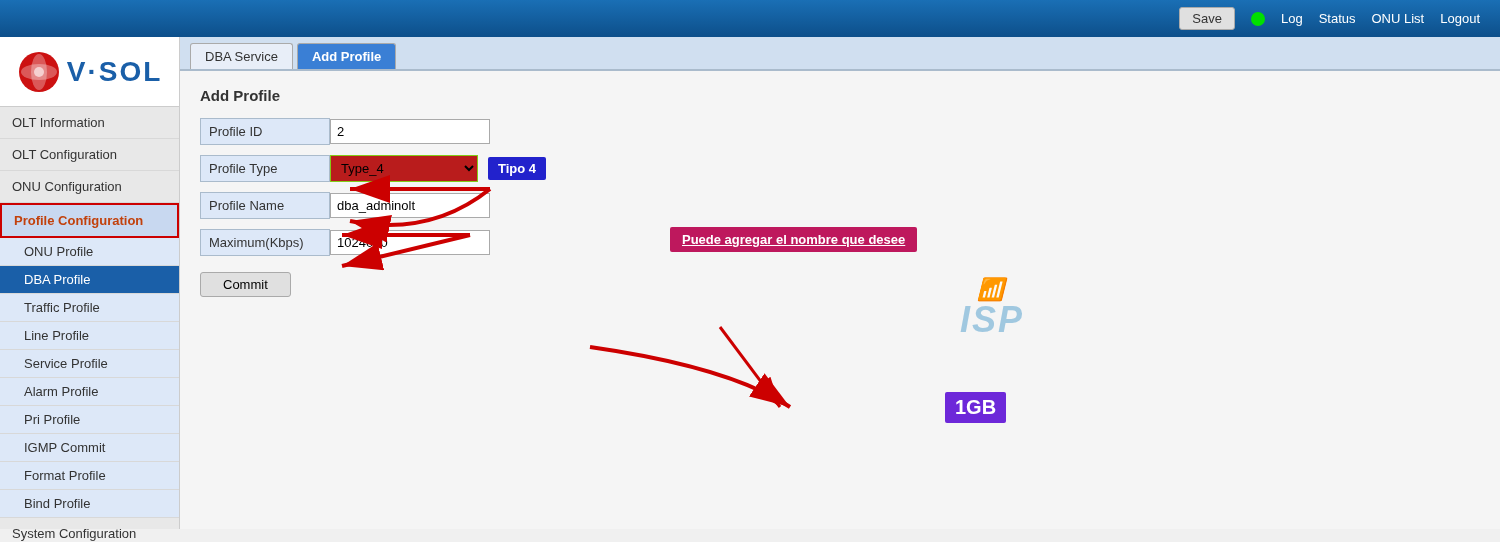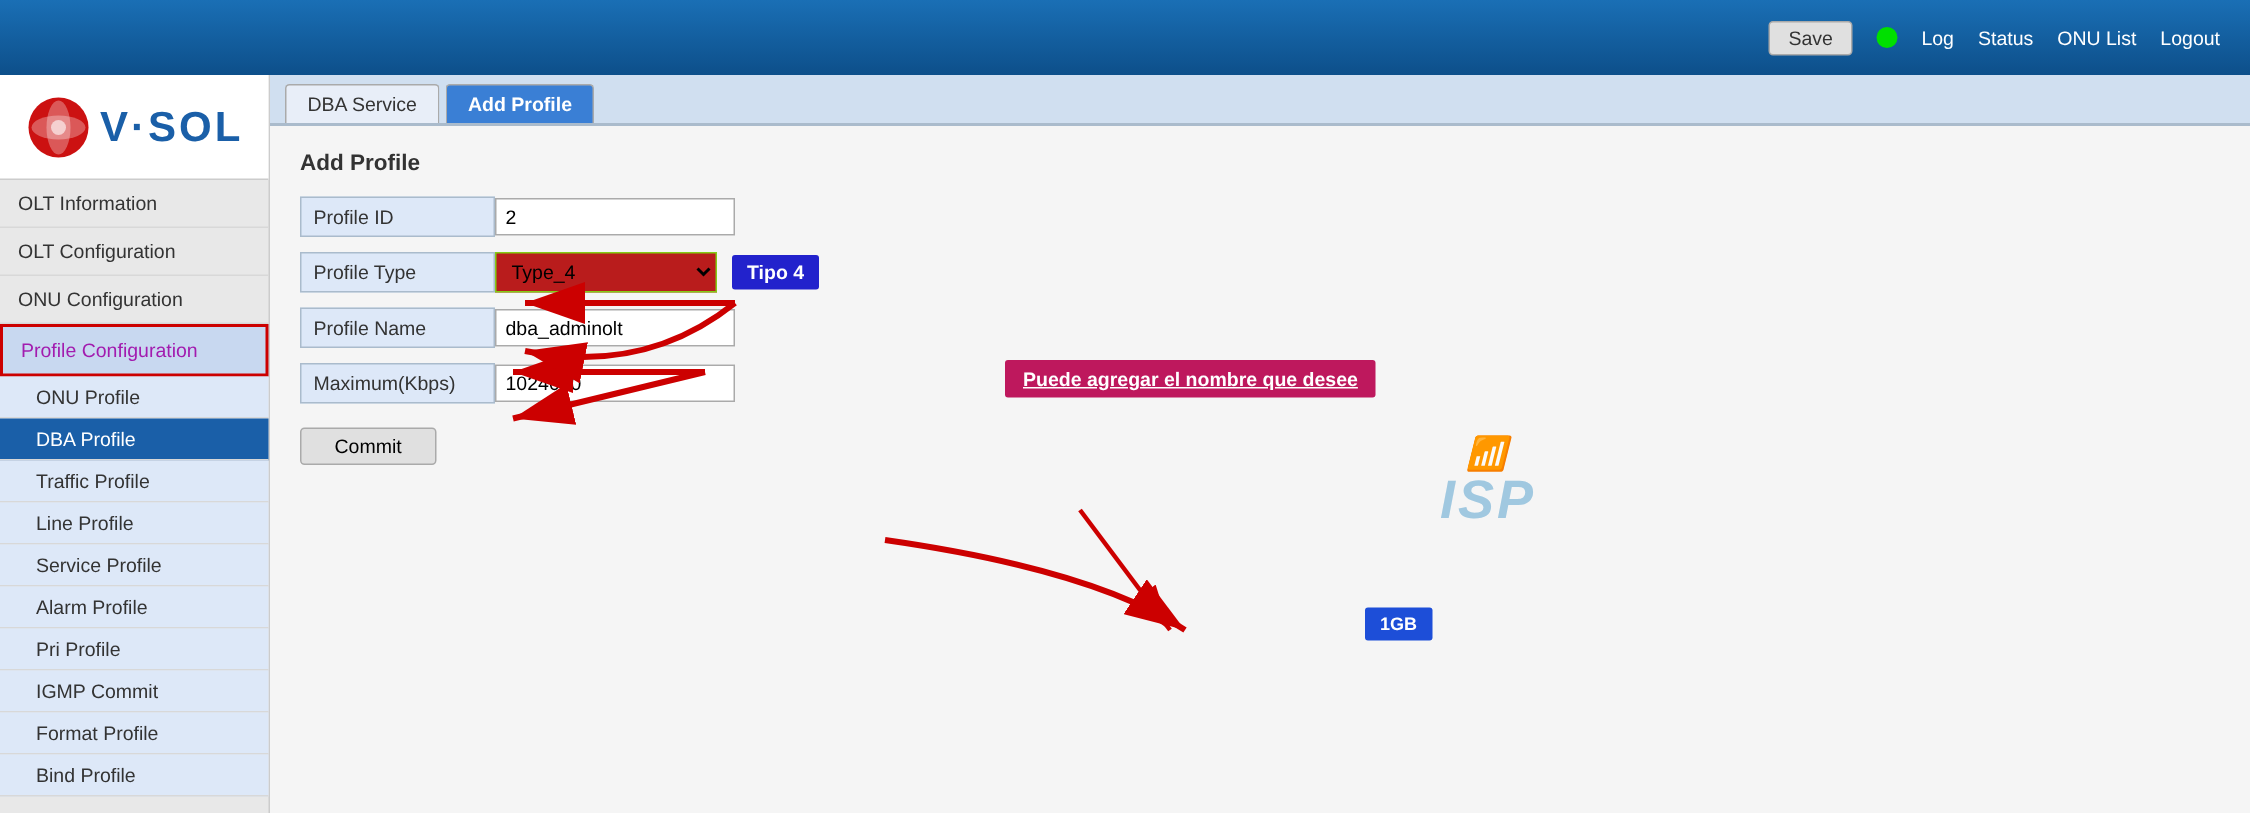--- a/index.html
+++ b/index.html
@@ -1,21 +1,21 @@
 <!DOCTYPE html>
 <html><head>
   <meta charset="utf-8">
   <style>
     * { margin: 0; padding: 0; box-sizing: border-box; }
     body { font-family: Arial, sans-serif; font-size: 13px; background: #f0f0f0; width: 1500px; height: 542px; overflow: hidden; }
 
     
     #header {
       background: linear-gradient(to bottom, #1a6fb5, #0d4f8a);
-      height: 50px;
+      height: 37px;
       display: flex;
       align-items: center;
       justify-content: flex-end;
       padding: 0 20px;
       gap: 16px;
     }
     #header .save-btn {
       background: #e0e0e0;
       border: 1px solid #aaa;
       border-radius: 3px;
@@ -68,22 +68,22 @@
     .sidebar-item {
       padding: 8px 12px;
       cursor: pointer;
       color: #333;
       font-size: 13px;
       border-bottom: 1px solid #d8d8d8;
     }
     .sidebar-item.active-group {
       background: #c8d8f0;
       border: 2px solid #cc0000;
-      font-weight: normal;
-      color: #a21caf;
+      font-weight: bold;
+      color: #c2410c;
     }
     .sidebar-subitem {
       padding: 6px 12px 6px 24px;
       cursor: pointer;
       color: #333;
       font-size: 13px;
       border-bottom: 1px solid #d8d8d8;
       background: #dde8f8;
     }
     .sidebar-subitem.active {
@@ -209,25 +209,25 @@
       color: #a0c8e0;
       display: block;
       text-align: center;
       margin-bottom: -4px;
     }
 
     
     #badge-1gb {
       position: absolute;
       top: 355px;
-      left: 730px;
-      background: #1d4ed8;
-      color: #fff;
-      font-weight: bold;
-      font-size: 12px;
+      left: 765px;
+      background: #6d28d9;
+      color: #fff;
+      font-weight: bold;
+      font-size: 20px;
       padding: 4px 10px;
       border-radius: 2px;
     }
 
     
     #tooltip-name {
       position: absolute;
       top: 190px;
       left: 490px;
       background: #be185d;

